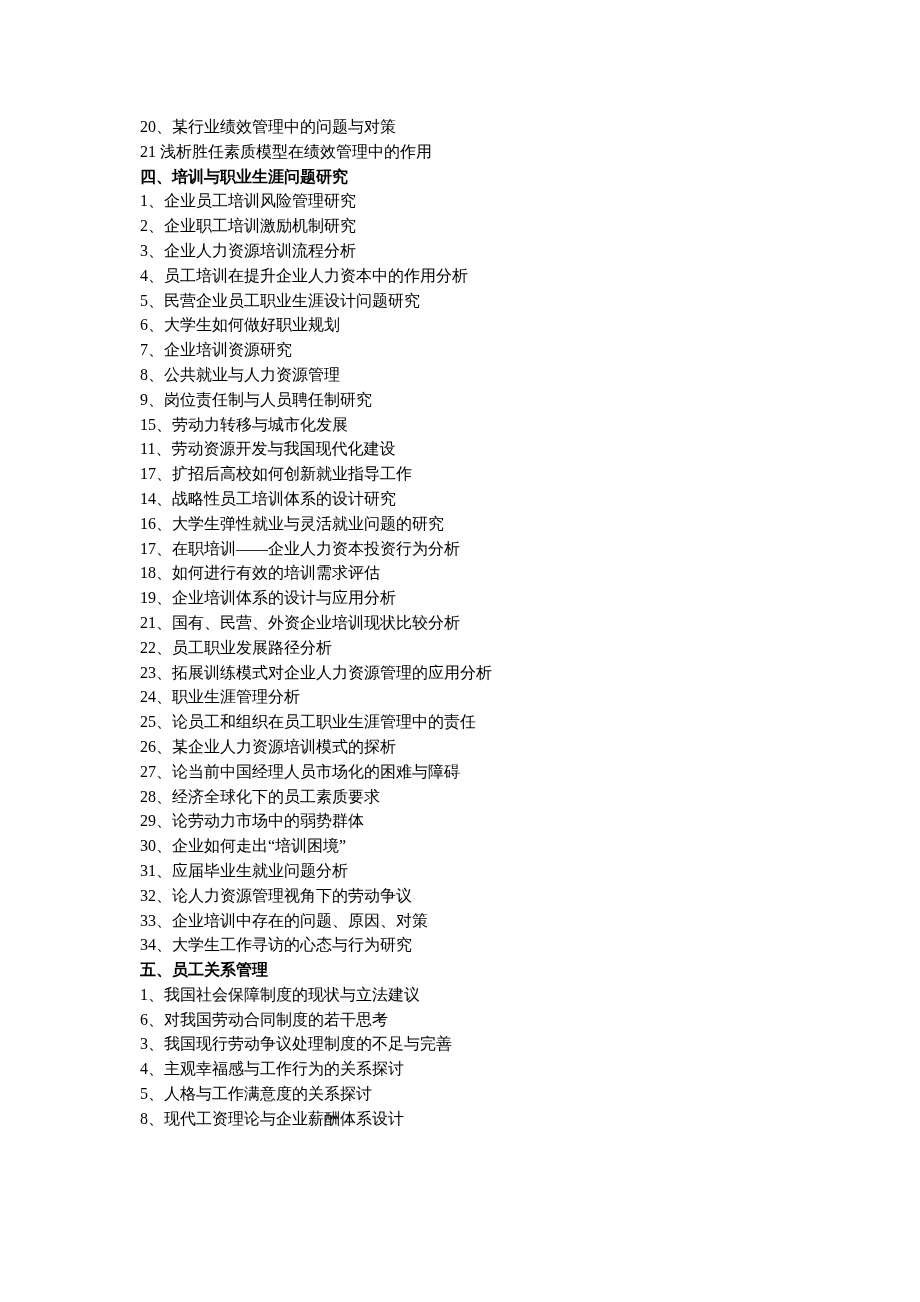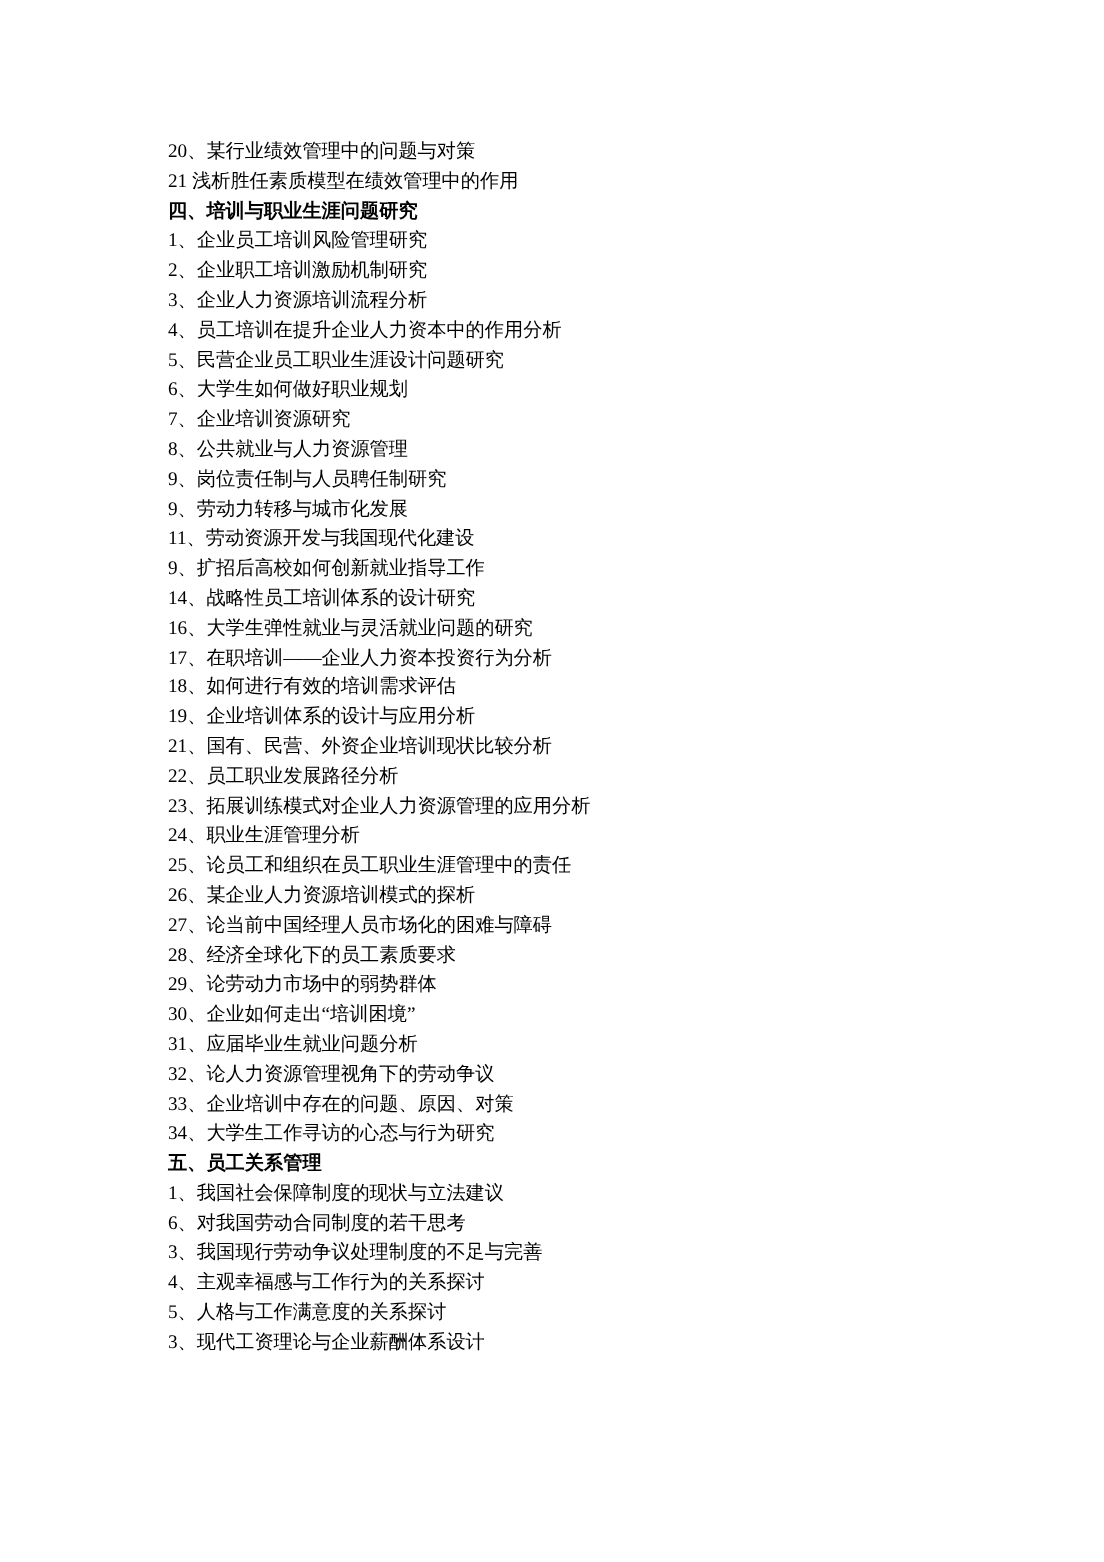--- a/index.html
+++ b/index.html
@@ -33,23 +33,23 @@
     <div class="line bold">四、培训与职业生涯问题研究</div>
     <div class="line">1、企业员工培训风险管理研究</div>
     <div class="line">2、企业职工培训激励机制研究</div>
     <div class="line">3、企业人力资源培训流程分析</div>
     <div class="line">4、员工培训在提升企业人力资本中的作用分析</div>
     <div class="line">5、民营企业员工职业生涯设计问题研究</div>
     <div class="line">6、大学生如何做好职业规划</div>
     <div class="line">7、企业培训资源研究</div>
     <div class="line">8、公共就业与人力资源管理</div>
     <div class="line">9、岗位责任制与人员聘任制研究</div>
-    <div class="line">9、劳动力转移与城市化发展</div>
+    <div class="line">15、劳动力转移与城市化发展</div>
     <div class="line">11、劳动资源开发与我国现代化建设</div>
-    <div class="line">9、扩招后高校如何创新就业指导工作</div>
+    <div class="line">17、扩招后高校如何创新就业指导工作</div>
     <div class="line">14、战略性员工培训体系的设计研究</div>
     <div class="line">16、大学生弹性就业与灵活就业问题的研究</div>
     <div class="line">17、在职培训——企业人力资本投资行为分析</div>
     <div class="line">18、如何进行有效的培训需求评估</div>
     <div class="line">19、企业培训体系的设计与应用分析</div>
     <div class="line">21、国有、民营、外资企业培训现状比较分析</div>
     <div class="line">22、员工职业发展路径分析</div>
     <div class="line">23、拓展训练模式对企业人力资源管理的应用分析</div>
     <div class="line">24、职业生涯管理分析</div>
     <div class="line">25、论员工和组织在员工职业生涯管理中的责任</div>
@@ -61,14 +61,14 @@
     <div class="line">31、应届毕业生就业问题分析</div>
     <div class="line">32、论人力资源管理视角下的劳动争议</div>
     <div class="line">33、企业培训中存在的问题、原因、对策</div>
     <div class="line">34、大学生工作寻访的心态与行为研究</div>
     <div class="line bold">五、员工关系管理</div>
     <div class="line">1、我国社会保障制度的现状与立法建议</div>
     <div class="line">6、对我国劳动合同制度的若干思考</div>
     <div class="line">3、我国现行劳动争议处理制度的不足与完善</div>
     <div class="line">4、主观幸福感与工作行为的关系探讨</div>
     <div class="line">5、人格与工作满意度的关系探讨</div>
-    <div class="line">3、现代工资理论与企业薪酬体系设计</div>
+    <div class="line">8、现代工资理论与企业薪酬体系设计</div>
   </div>
 
 </body></html>

